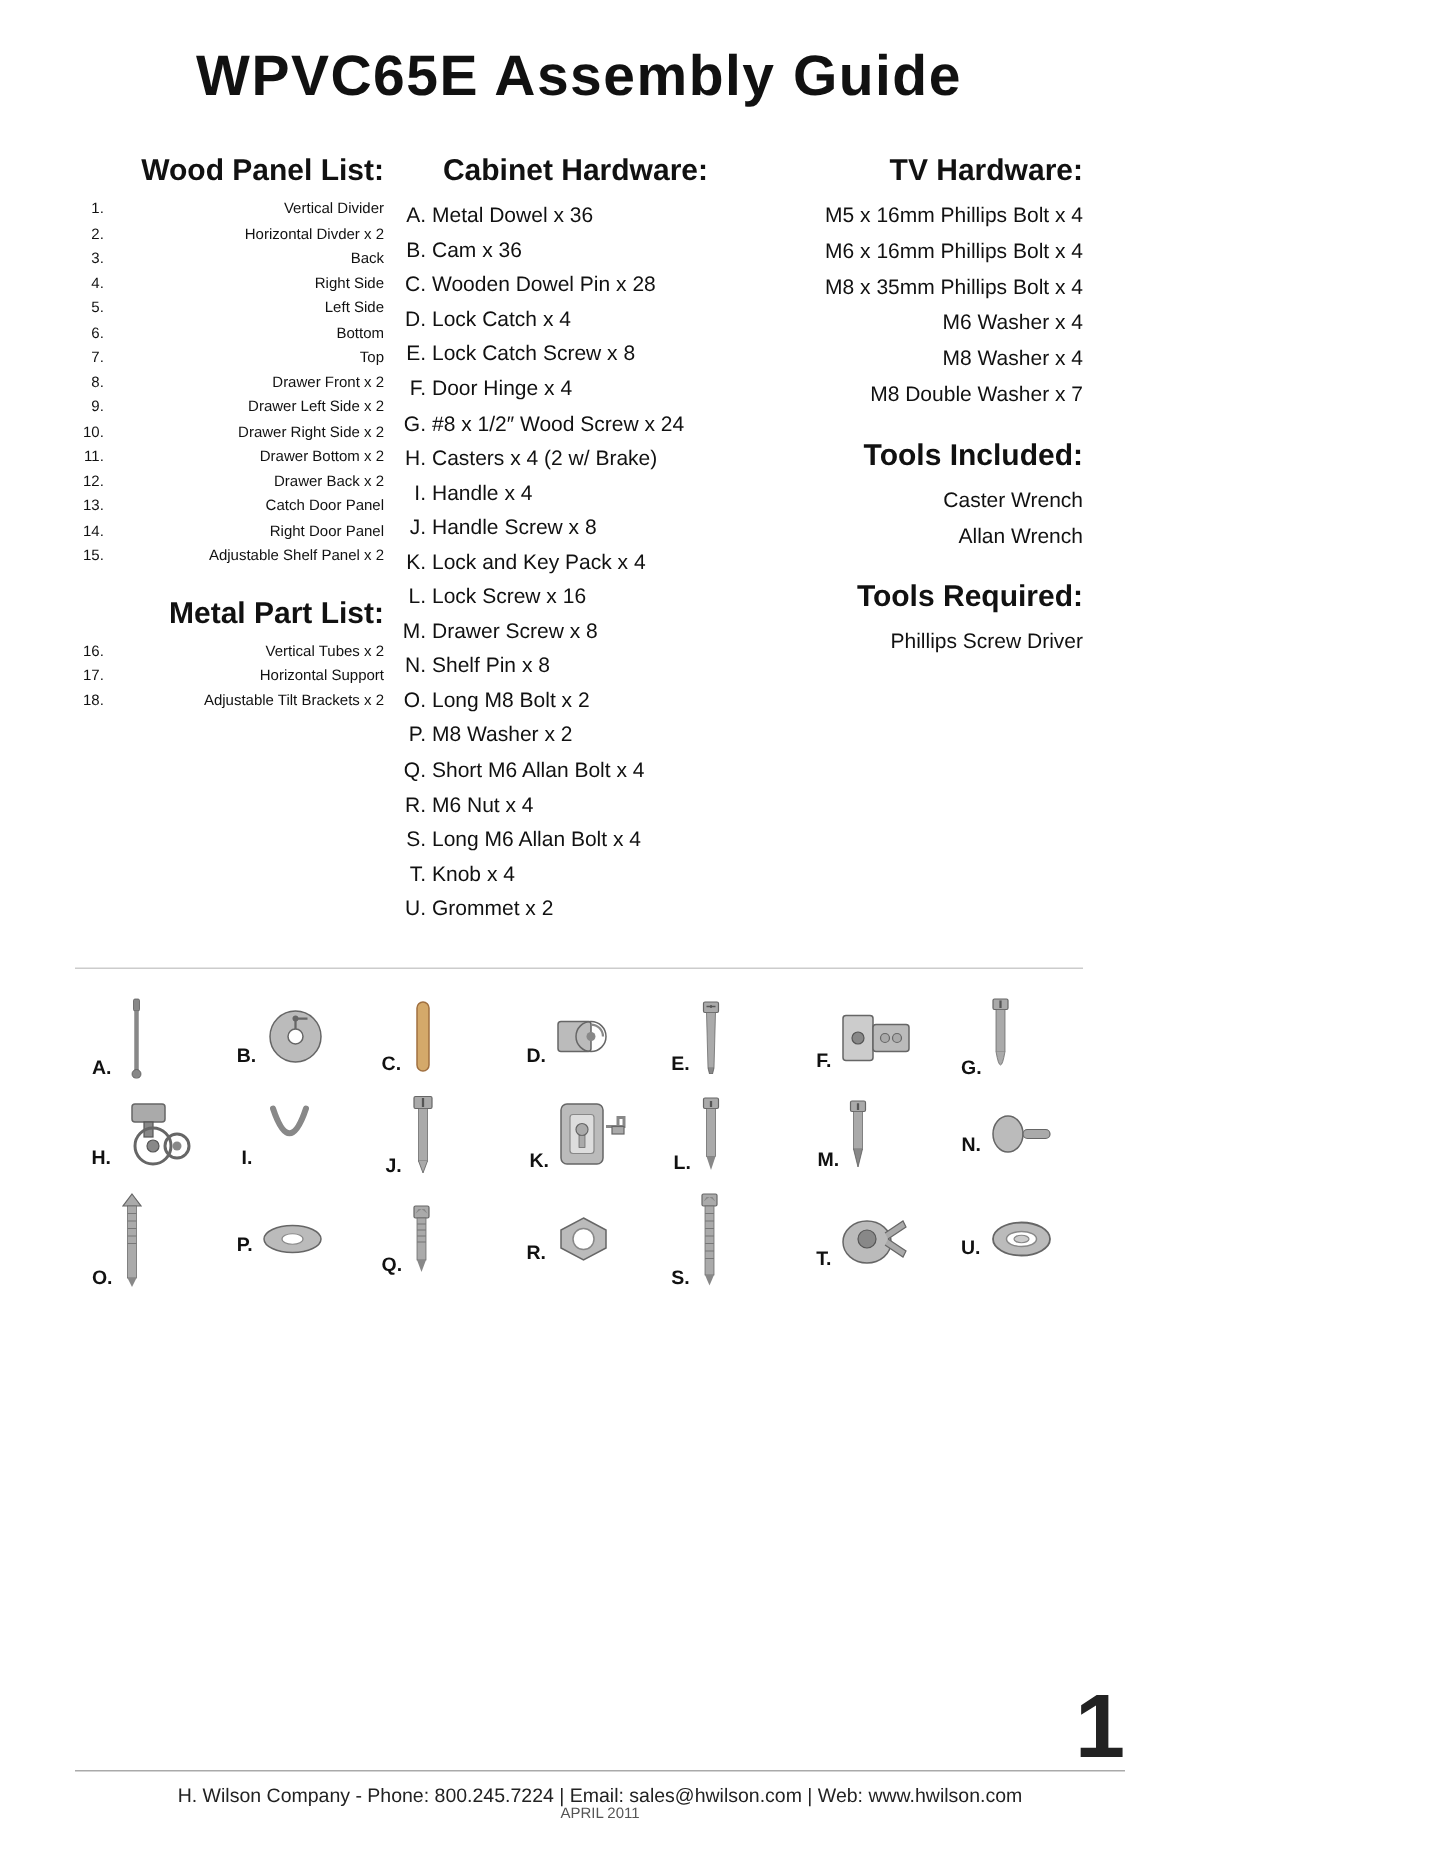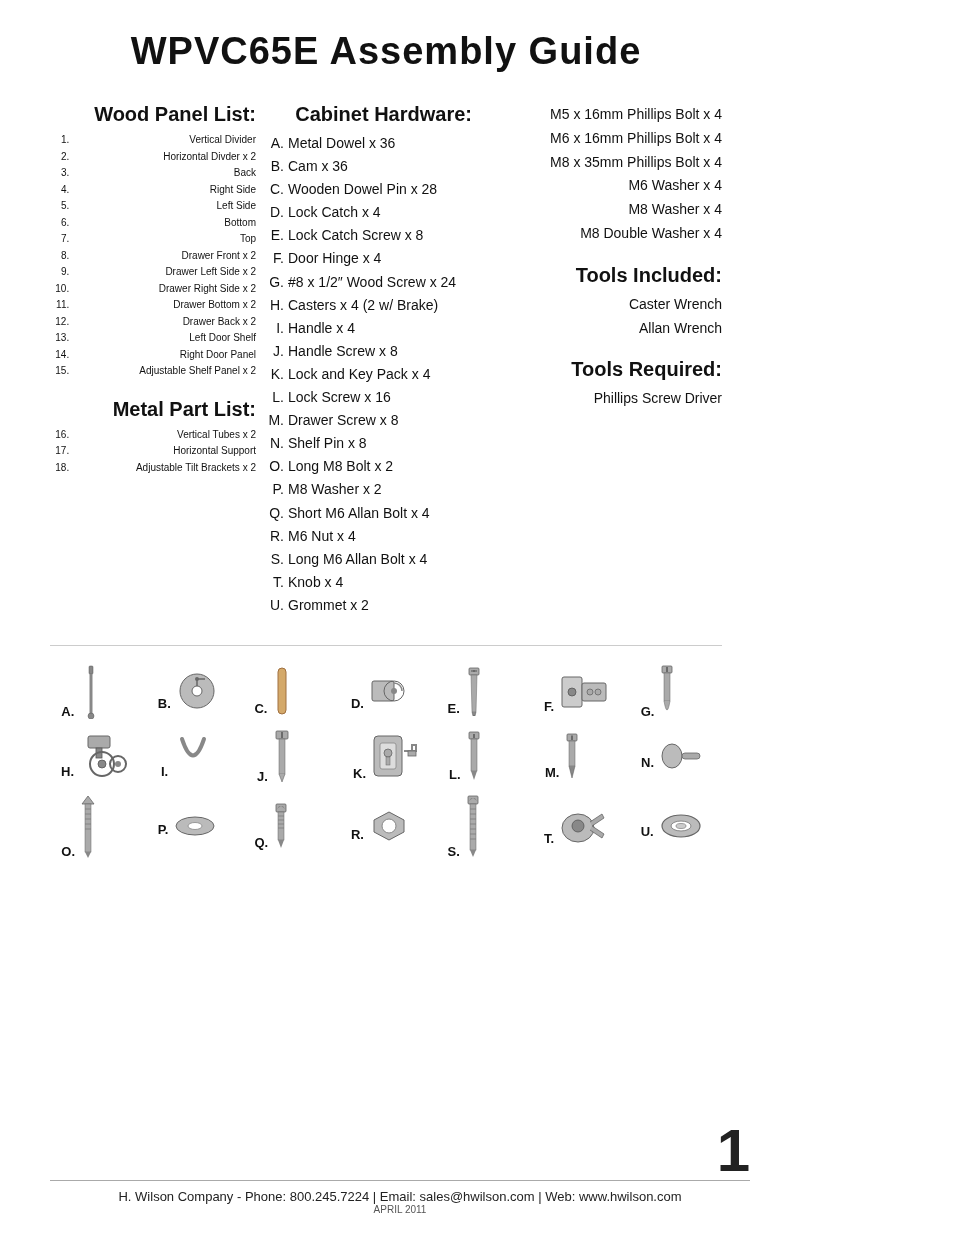--- a/index.html
+++ b/index.html
@@ -157,21 +157,21 @@
         <li><span>Back</span></li>
         <li><span>Right Side</span></li>
         <li><span>Left Side</span></li>
         <li><span>Bottom</span></li>
         <li><span>Top</span></li>
         <li><span>Drawer Front x 2</span></li>
         <li><span>Drawer Left Side x 2</span></li>
         <li><span>Drawer Right Side x 2</span></li>
         <li><span>Drawer Bottom x 2</span></li>
         <li><span>Drawer Back x 2</span></li>
-        <li><span>Left Door Shelf</span></li>
+        <li><span>Catch Door Panel</span></li>
         <li><span>Right Door Panel</span></li>
         <li><span>Adjustable Shelf Panel x 2</span></li>
       </ol>
 
       <div class="section-title">Metal Part List:</div>
       <ol start="16">
         <li><span>Vertical Tubes x 2</span></li>
         <li><span>Horizontal Support</span></li>
         <li><span>Adjustable Tilt Brackets x 2</span></li>
       </ol>
@@ -261,27 +261,28 @@
             <span>Knob x 4</span>
           </li>
         <li>
             <span class="lbl">U.</span>
             <span>Grommet x 2</span>
           </li>
       </ul>
     </div>
 
     <div class="col right-col">
+      <div class="section-title first">TV Hardware:</div>
       <ul class="tv-hw-list">
         <li>M5 x 16mm Phillips Bolt x 4</li>
         <li>M6 x 16mm Phillips Bolt x 4</li>
         <li>M8 x 35mm Phillips Bolt x 4</li>
         <li>M6 Washer x 4</li>
         <li>M8 Washer x 4</li>
-        <li>M8 Double Washer x 4</li>
+        <li>M8 Double Washer x 7</li>
       </ul>
 
       <div class="section-title">Tools Included:</div>
       <ul class="tools-list">
         <li>Caster Wrench</li>
         <li>Allan Wrench</li>
       </ul>
 
       <div class="section-title">Tools Required:</div>
       <ul class="tools-list">

